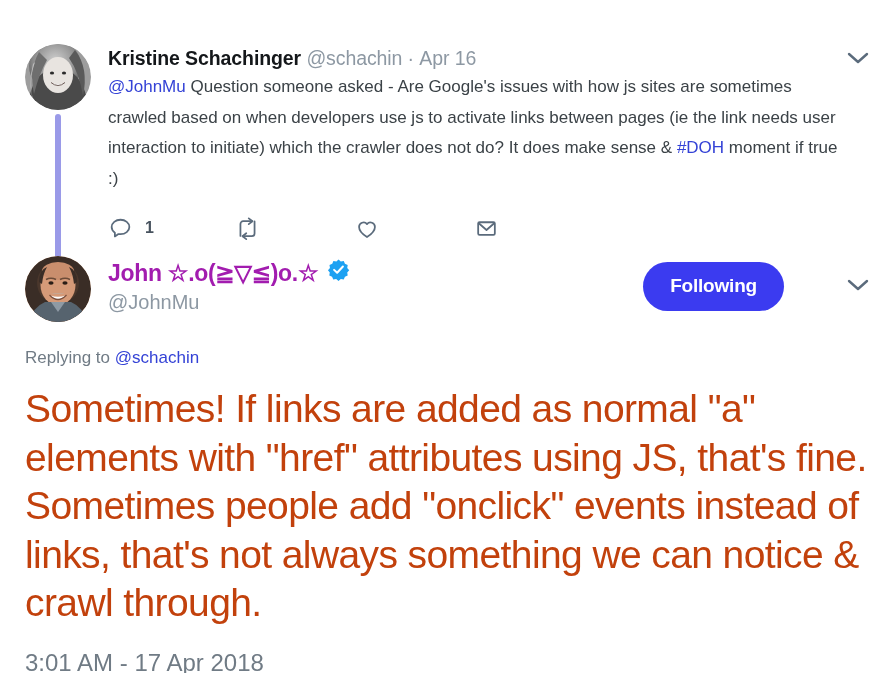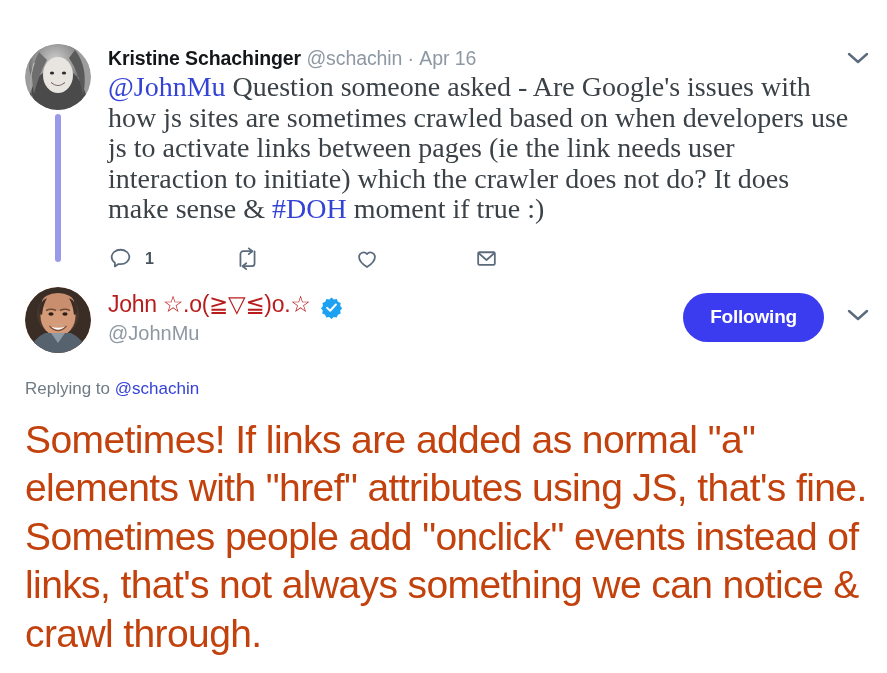--- a/index.html
+++ b/index.html
@@ -84,27 +84,26 @@
   }
 
   .caret {
     flex: 0 0 auto;
     margin-left: 12px;
     margin-top: 4px;
     cursor: pointer;
   }
 
   .parent-text {
-    font-size: 28px;
+    font-size: 17px;
     line-height: 30.5px;
     color: #3b4247;
     margin-top: 2px;
     max-width: 742px;
     word-wrap: break-word;
-    font-family: Liberation Serif, serif;
   }
   .mention, .hashtag {
     color: #3442d6;
   }
 
   
   .actions {
     display: flex;
     align-items: center;
     margin-top: 16px;
@@ -146,43 +145,44 @@
     margin-right: 17px;
     background: #c9a58c;
   }
   .main-names {
     flex: 1 1 auto;
     min-width: 0;
     padding-top: 2px;
   }
   .main-fullname {
     font-size: 23px;
-    font-weight: normal;
+    font-weight: bold;
     line-height: 30px;
     letter-spacing: -0.3px;
-    color: #b91c1c;
-    display: flex;
-    align-items: flex-end;
+    color: #a21caf;
+    display: flex;
+    align-items: flex-start;
   }
   .verified {
     margin-left: 9px;
     display: inline-flex;
     align-items: center;
   }
   .main-handle {
     font-size: 20px;
     line-height: 26px;
     color: #8d98a3;
     margin-top: 1px;
   }
   .follow-area {
     display: flex;
     align-items: center;
     flex: 0 0 auto;
     padding-top: 6px;
+    gap: 40px;
   }
   .following-btn {
     background: #3b3bf0;
     color: #ffffff;
     border: none;
     border-radius: 999px;
     font-family: "Liberation Sans", sans-serif;
     font-size: 19px;
     font-weight: bold;
     letter-spacing: -0.2px;

